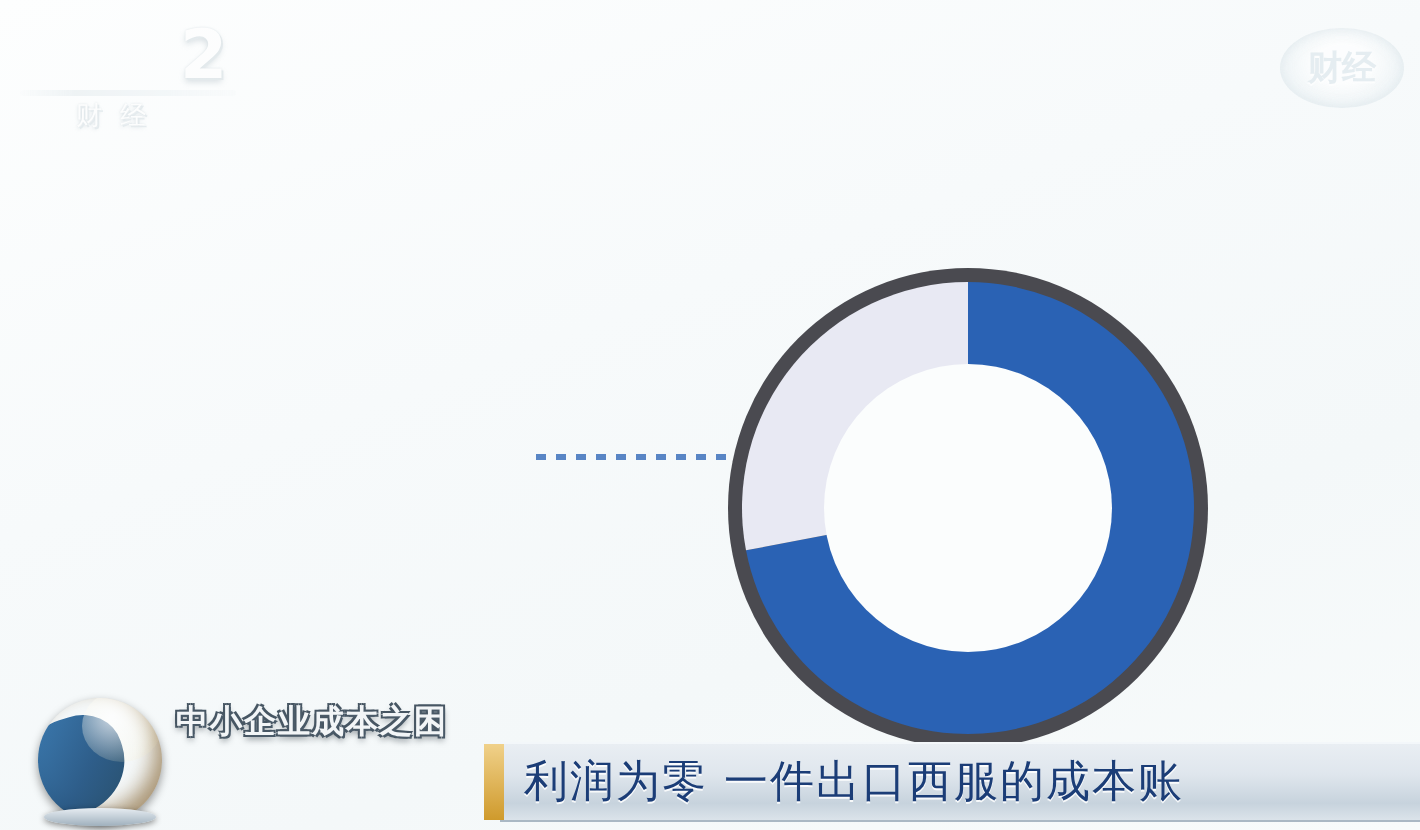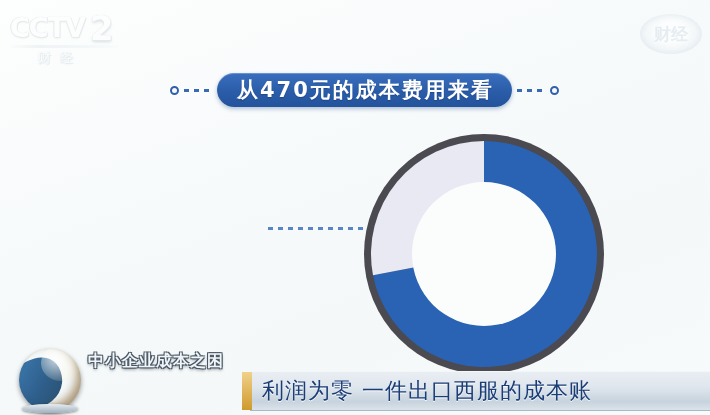--- a/index.html
+++ b/index.html
@@ -296,39 +296,29 @@
     height: 100%;
     background: linear-gradient(180deg, #f0d18a, #cf9a2c);
   }
 </style>
 </head>
 <body>
 
 <div id="stage">
 
   <div id="cctv-logo">
-    <div class="cctv-word">CCTV</div>
     <div class="cctv-num">2</div>
     <div class="cctv-bar"></div>
     <div class="cctv-sub">财经</div>
   </div>
 
   <div id="tr-watermark">
     <div class="wm-text">财经</div>
   </div>
 
-  <div id="banner-row">
-    <span class="deco-circle"></span>
-    <span class="deco-dashes"></span>
-    <div id="banner-pill">
-      <span class="banner-text">从470元的成本费用来看</span>
-    </div>
-    <span class="deco-dashes"></span>
-    <span class="deco-circle"></span>
-  </div>
 
   <div id="leader-line"></div>
 
   <div id="donut-wrap">
     <svg id="donut-svg" viewBox="0 0 244 244">
       <circle cx="122" cy="122" r="120" fill="#4a4a50"></circle>
       <g id="donut-slices">
           <path d="M 122 122 L 122 9 A 113 113 0 1 1 11.001540667658176 143.1740885481869 Z" fill="#2a62b4"></path>
           <path d="M 122 122 L 11.001540667658176 143.1740885481869 A 113 113 0 0 1 121.99999999999999 9 Z" fill="#e8e9f3"></path>
         </g>

